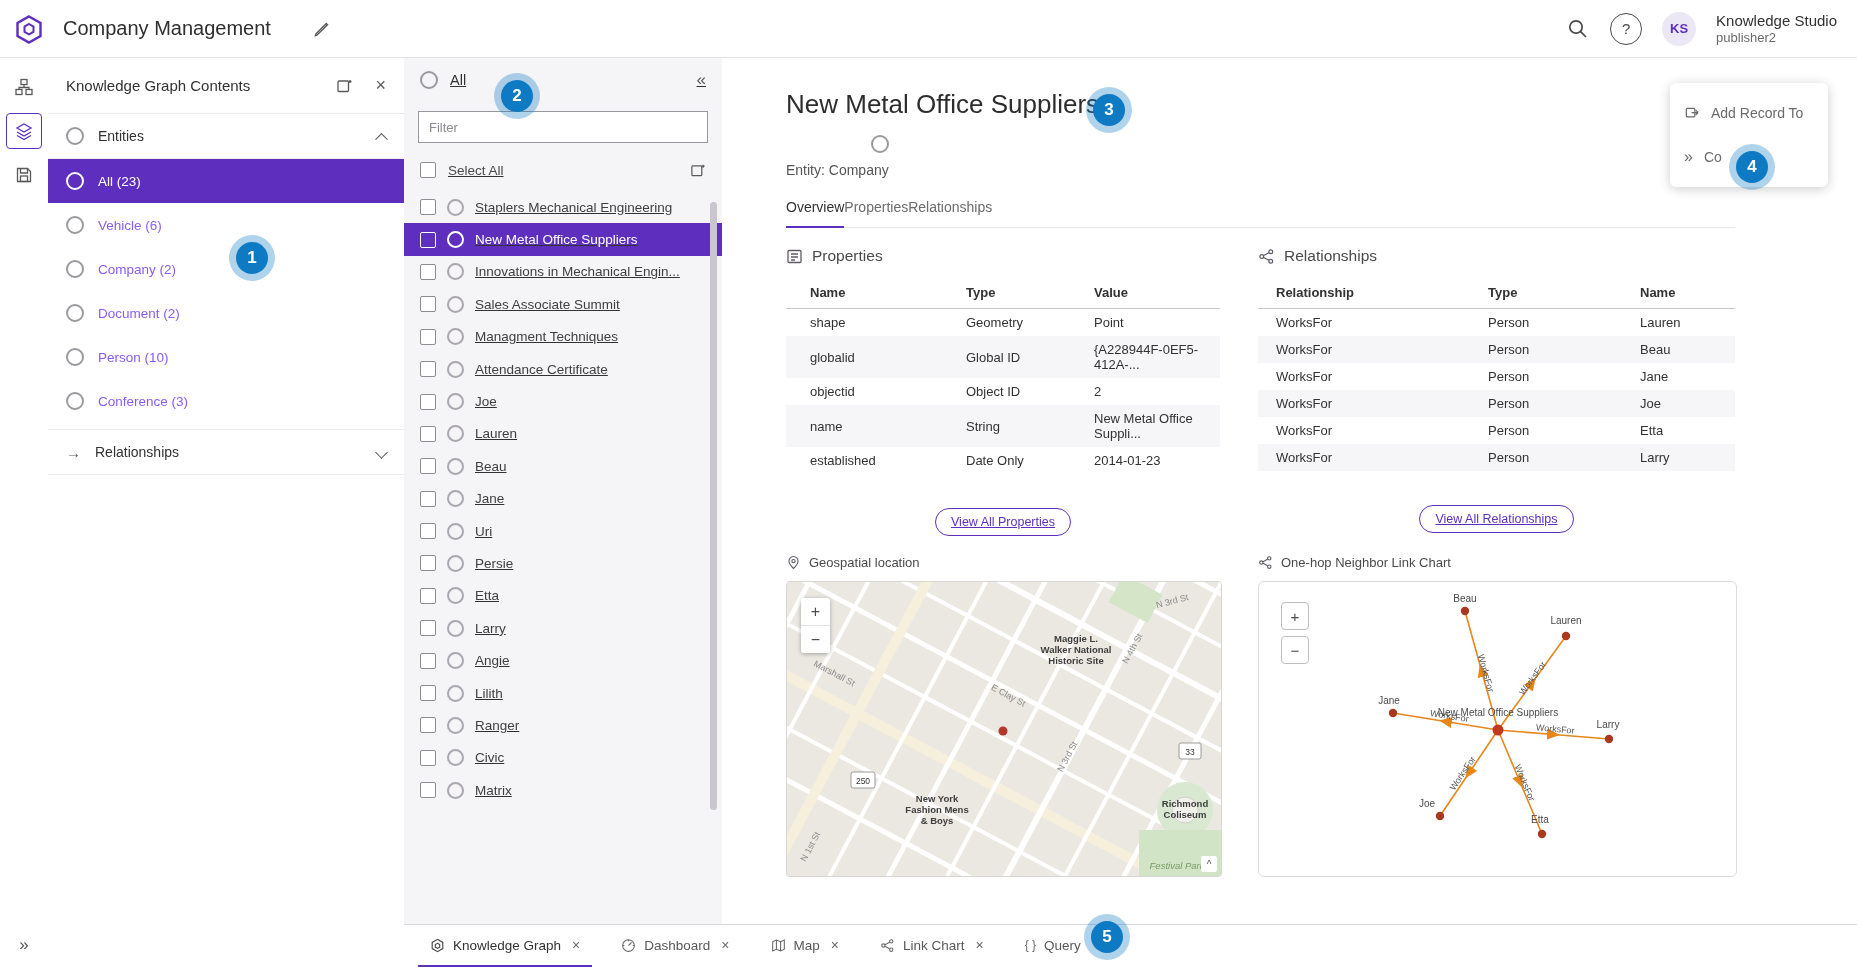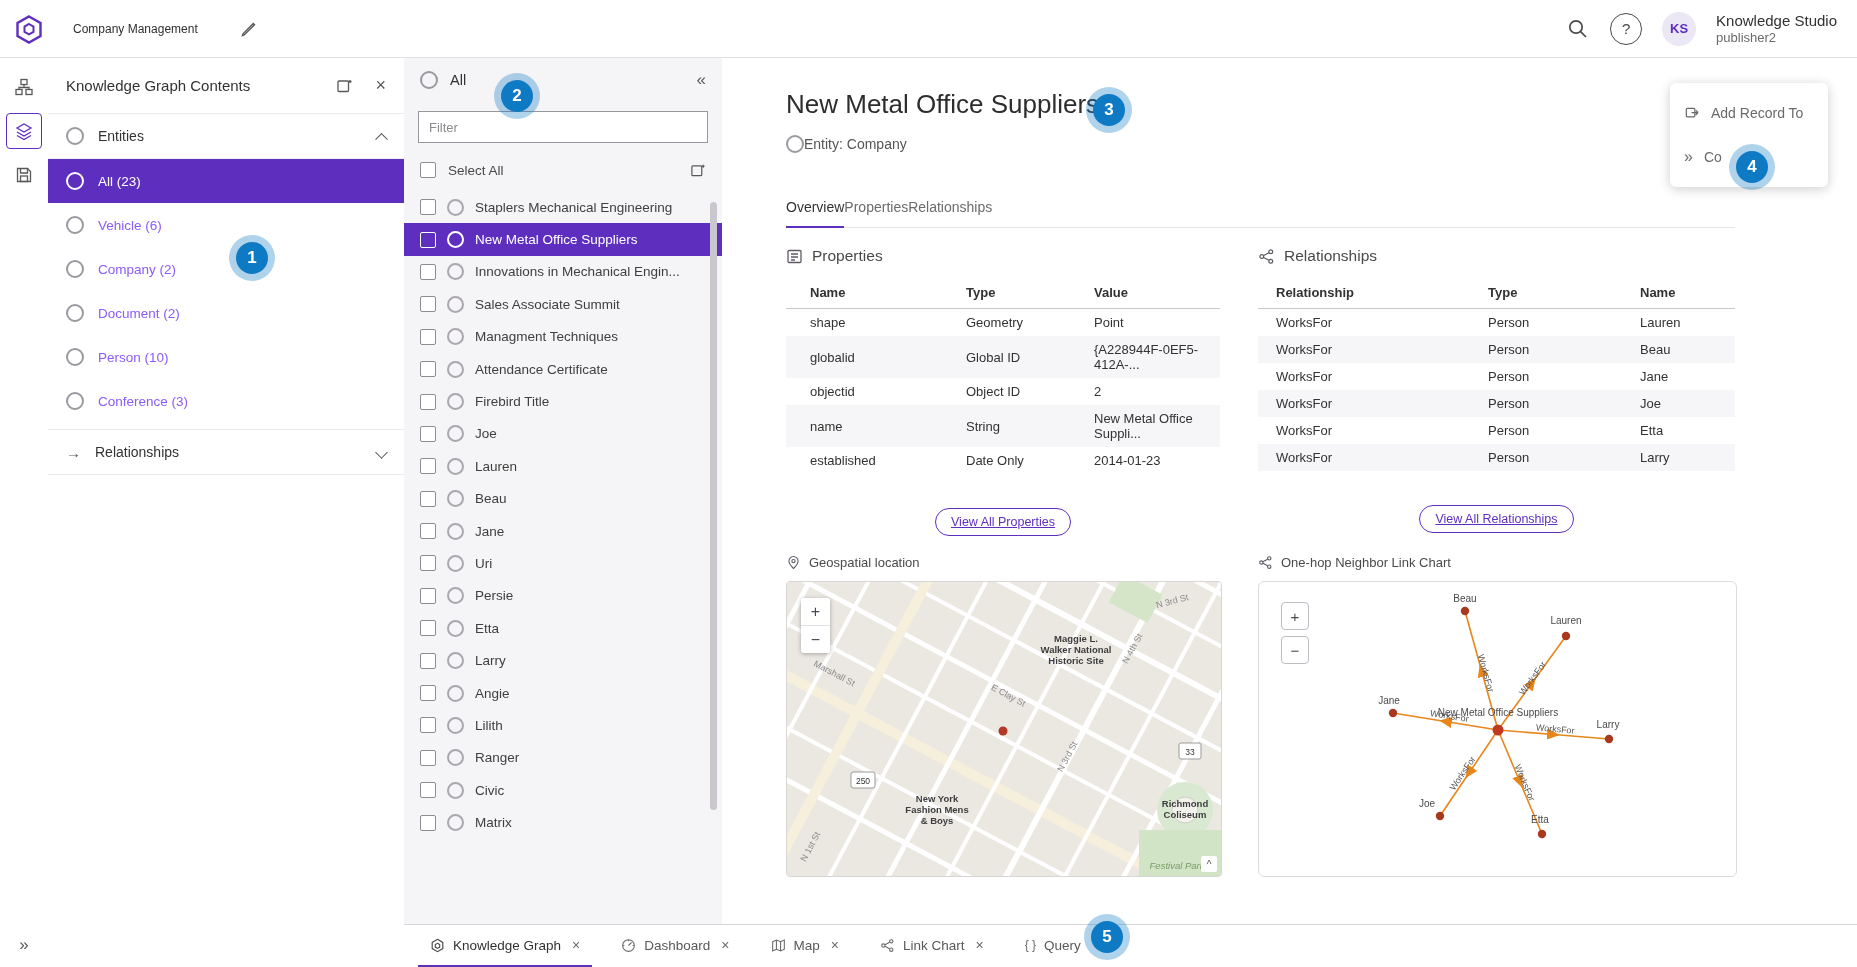--- a/index.html
+++ b/index.html
@@ -5,21 +5,21 @@
   html,body{margin:0;padding:0;background:#fff;}
   .app{position:relative;width:1857px;height:967px;background:#fff;overflow:hidden;
        font-family:"Liberation Sans",sans-serif;color:#323232;}
   .iconbtn{display:inline-flex;align-items:center;justify-content:center;color:#595959;cursor:pointer;}
   svg{display:block;}
 
   
   .topbar{position:absolute;top:0;left:0;right:0;height:57px;border-bottom:1px solid #e3e1e5;
           display:flex;align-items:center;background:#fff;z-index:20;}
   .logo{margin-left:14px;}
-  .app-title{margin-left:29px;font-size:12px;font-weight:500;color:#2f2f2f;}
+  .app-title{margin-left:19px;font-size:20px;font-weight:500;color:#2f2f2f;}
   .edit-btn{margin-left:42px;}
   .topbar-right{margin-left:auto;display:flex;align-items:center;gap:20px;margin-right:20px;}
   .help-circle{width:30px;height:30px;border:1.6px solid #4a4a4a;border-radius:50%;display:flex;
                align-items:center;justify-content:center;font-size:15px;color:#4a4a4a;}
   .avatar{width:34px;height:34px;border-radius:50%;background:#ece7f5;color:#5E2FBF;font-weight:bold;
           font-size:13px;display:flex;align-items:center;justify-content:center;}
   .userblock{line-height:1.2;}
   .userblock .uname{font-size:15px;color:#323232;}
   .userblock .urole{font-size:13px;color:#6a6a6a;}
 
@@ -46,21 +46,21 @@
   .chev.up{transform:rotate(-135deg) translate(-2px,-2px);}
   .chev.down{transform:rotate(45deg);}
   .ml-auto{margin-left:auto;}
   .p1-item{height:44px;display:flex;align-items:center;gap:14px;padding:0 18px;font-size:13.5px;color:#8b5cf6;cursor:pointer;}
   .p1-item.sel{background:#5E2FBF;color:#fff;}
   .p1-item.sel .ring{border-color:#fff;}
   .rel-row{border-top:1px solid #eceaee;border-bottom:1px solid #eceaee;margin-top:6px;}
   .rel-arrow{font-size:15px;color:#595959;flex:none;}
 
   
-  .panel2{position:absolute;top:57px;left:404px;width:318px;bottom:42px;background:#f5f4f6;border-right:3px solid #a3a3a3;}
+  .panel2{position:absolute;top:57px;left:404px;width:318px;bottom:42px;background:#f5f4f6;border-right:3px solid #a3a3a3;text-decoration:underline;}
   .p2-header{height:46px;display:flex;align-items:center;gap:12px;padding:0 16px;}
   .p2-header .hdr-label{font-size:14.5px;font-weight:500;color:#323232;}
   .collapse-glyph{margin-left:auto;font-size:17px;color:#595959;cursor:pointer;}
   .p2-filter{margin:8px 14px 0;}
   .p2-filter input{width:100%;box-sizing:border-box;height:32px;border:1px solid #99979e;background:#fff;
                    padding:0 10px;font-size:13px;font-family:"Liberation Sans",sans-serif;color:#333;outline:none;}
   .p2-filter input::placeholder{color:#8b898f;}
   .p2-selectall{display:flex;align-items:center;gap:12px;padding:0 16px;height:30px;margin-top:12px;font-size:13.5px;color:#4a4a4a;}
   .p2-selectall .iconbtn{margin-left:auto;}
   .cb{width:14px;height:14px;border:1px solid #8e8c92;background:#fff;border-radius:2px;flex:none;}
@@ -68,21 +68,21 @@
   .p2-list{margin-top:6px;}
   .p2-item{height:32.4px;display:flex;align-items:center;gap:11px;padding:0 16px;font-size:13.5px;color:#3f3f3f;cursor:pointer;}
   .p2-item.sel{background:#5E2FBF;color:#fff;}
   .p2-item.sel .cb{background:transparent;border-color:#fff;}
   .p2-item.sel .ring2{border-color:#fff;}
   .p2-scroll{position:absolute;right:5px;top:145px;width:7px;height:608px;border-radius:4px;background:#c9c7cd;}
 
   
   .main{position:absolute;top:57px;left:722px;right:0;bottom:42px;background:#fff;}
   .record-title{position:absolute;left:64px;top:32px;font-size:26px;font-weight:500;color:#2d2d2d;}
-  .entity-line{position:absolute;left:64px;top:78px;display:flex;align-items:center;font-size:14px;color:#555;}
+  .entity-line{position:absolute;left:64px;top:78px;display:flex;align-items:flex-end;gap:9px;font-size:14px;color:#555;flex-direction:column;}
   .tabs{position:absolute;left:64px;top:134px;width:949px;height:36px;border-bottom:1px solid #e6e4e8;
         display:flex;}
   .tab{font-size:14px;color:#6b6b6b;display:flex;align-items:flex-end;padding-bottom:11px;border-bottom:2px solid transparent;
        margin-bottom:-1px;cursor:pointer;}
   .tab.active{color:#323232;border-bottom-color:#5E2FBF;}
 
   .col-left{position:absolute;left:64px;top:190px;width:434px;}
   .col-right{position:absolute;left:536px;top:190px;width:477px;}
   .section-head{display:flex;align-items:center;gap:9px;font-size:15.5px;color:#4a4a4a;height:18px;}
   .section-head .hicon{color:#5f5a66;}
@@ -289,25 +289,20 @@
         </div>
       <div class="p2-item">
           <span class="cb"></span>
           <span class="ring2"></span>
           <span>Managment Techniques</span>
         </div>
       <div class="p2-item">
           <span class="cb"></span>
           <span class="ring2"></span>
           <span>Attendance Certificate</span>
-        </div>
-      <div class="p2-item">
-          <span class="cb"></span>
-          <span class="ring2"></span>
-          <span>Firebird Title</span>
         </div>
       <div class="p2-item">
           <span class="cb"></span>
           <span class="ring2"></span>
           <span>Joe</span>
         </div>
       <div class="p2-item">
           <span class="cb"></span>
           <span class="ring2"></span>
           <span>Lauren</span>

